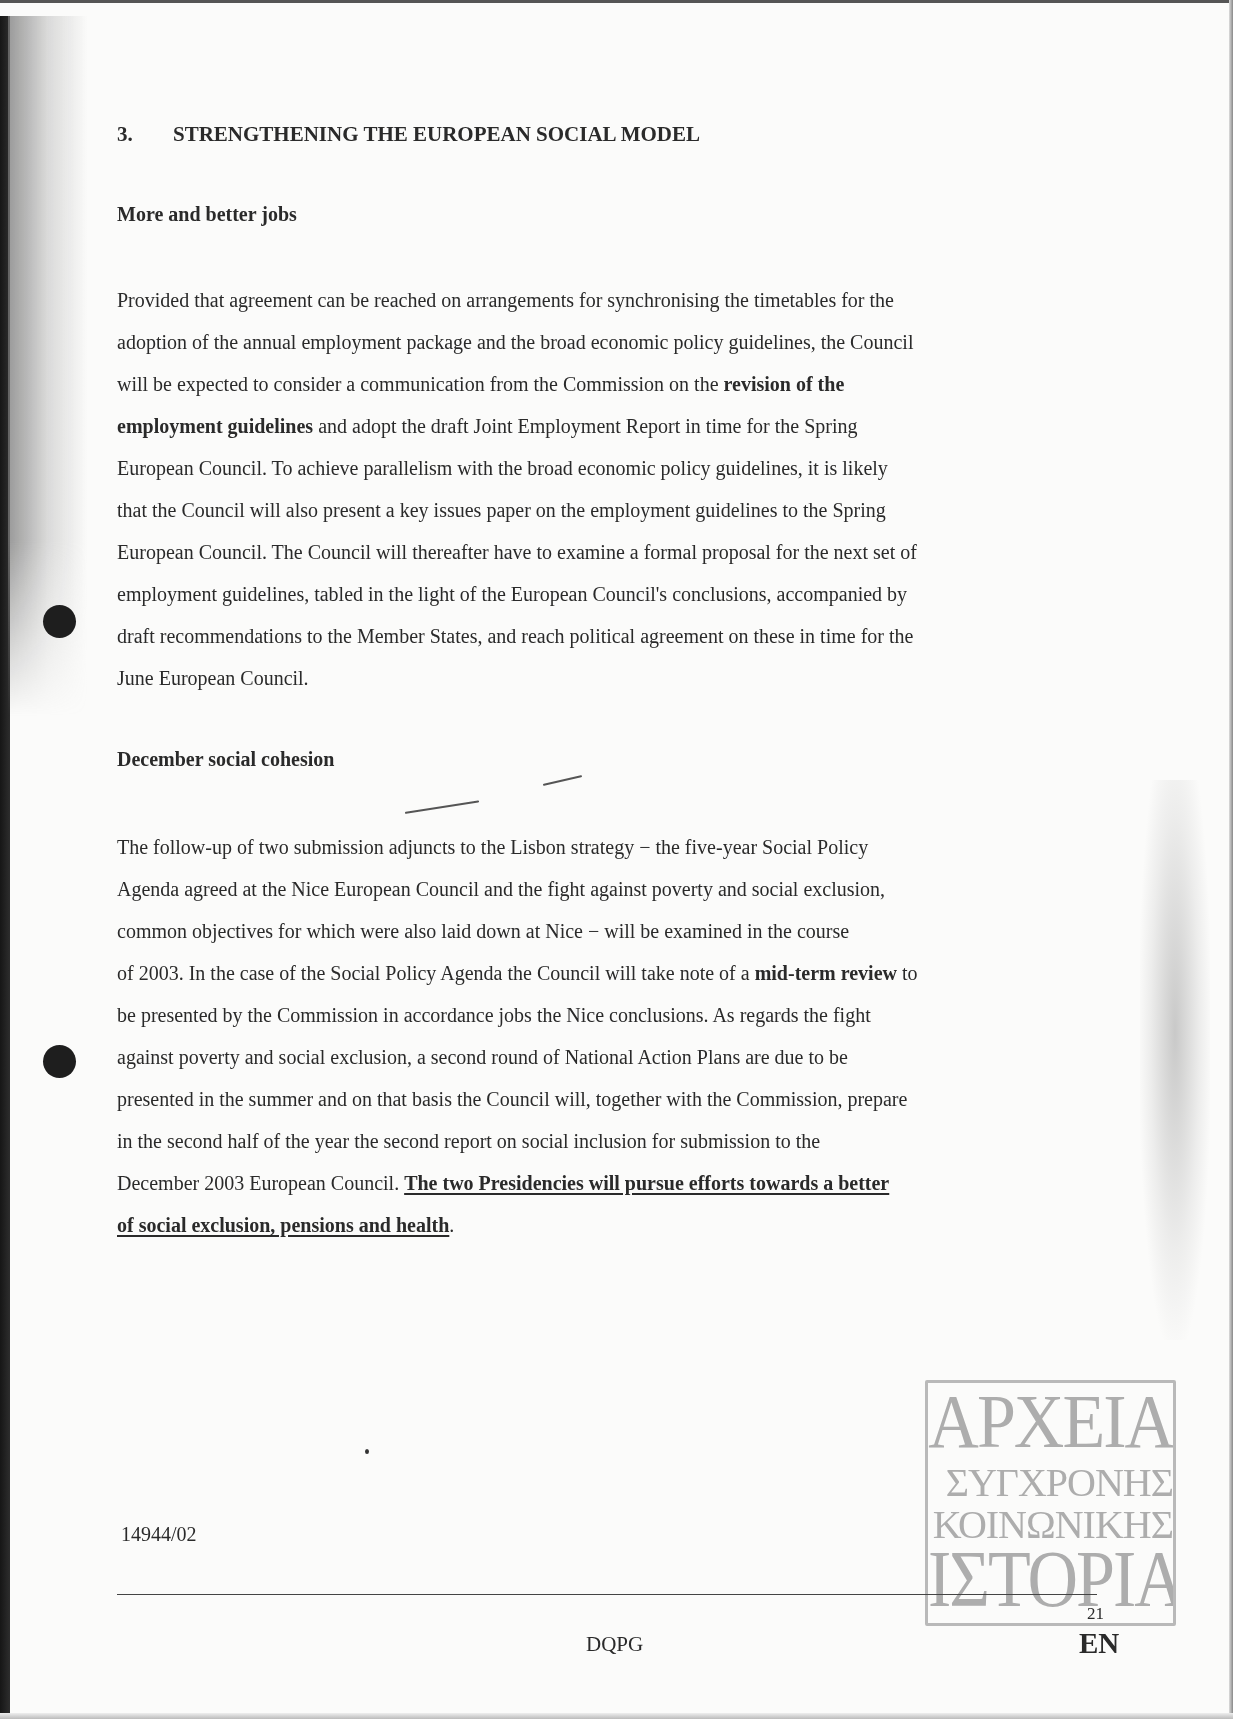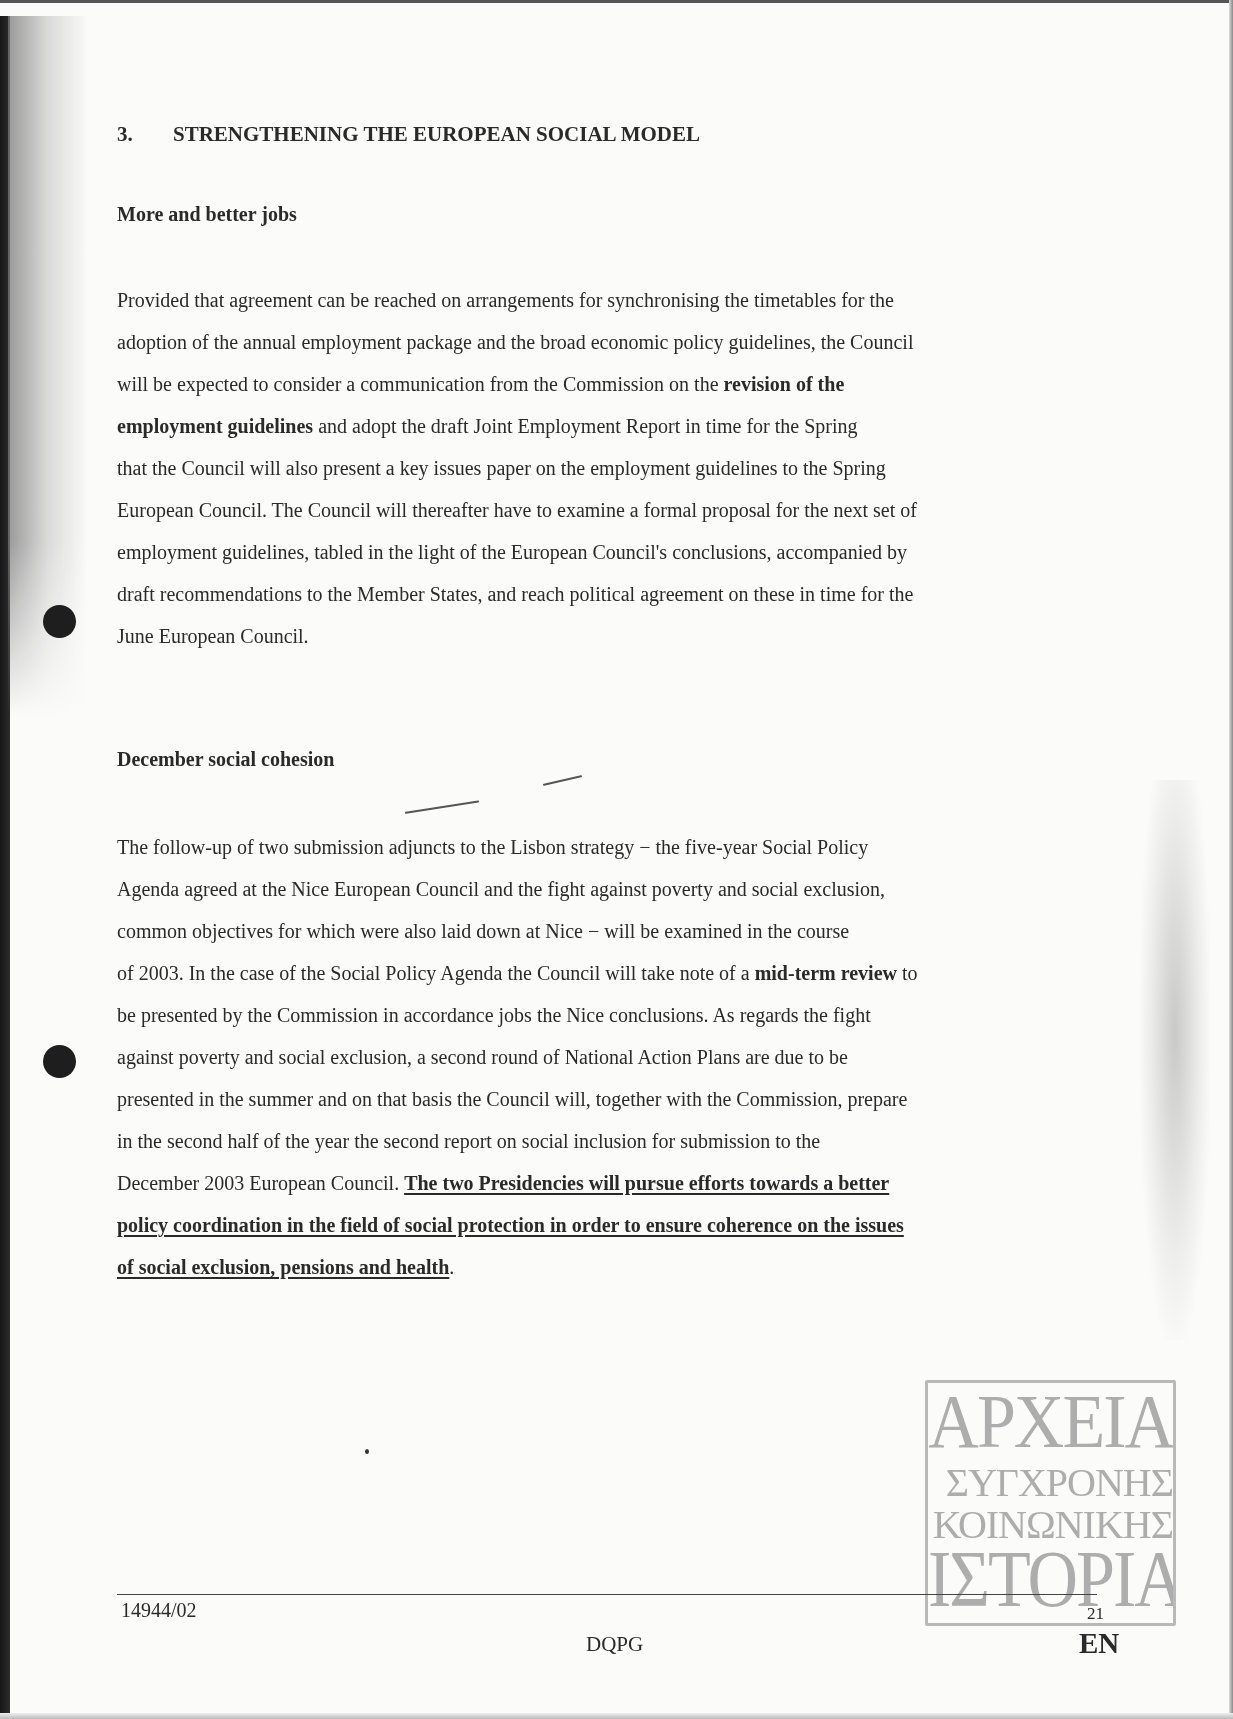--- a/index.html
+++ b/index.html
@@ -43,21 +43,21 @@
   .line { display: block; white-space: nowrap; }
   .ul-bold { font-weight: bold; text-decoration: underline; text-underline-offset: 3px; }
 
   .scribble { position: absolute; height: 2px; background: #555; border-radius: 2px; transform-origin: left center; }
   .s1 { left: 405px; top: 812px; width: 75px; transform: rotate(-9deg); }
   .s2 { left: 543px; top: 784px; width: 40px; transform: rotate(-13deg); }
   .speck { position: absolute; width: 4px; height: 5px; background: #333; border-radius: 50%; }
   .sp1 { left: 365px; top: 1449px; }
 
   .footer-rule { position: absolute; left: 117px; top: 1594px; width: 980px; height: 1px; background: #444; }
-  .doc-number { position: absolute; left: 121px; top: 1599px; font-size: 20px; text-align: right; }
+  .doc-number { position: absolute; left: 121px; top: 1523px; font-size: 20px; text-align: right; }
   .dept-code { position: absolute; left: 586px; top: 1632px; font-size: 21px; }
   .page-number { position: absolute; left: 1087px; top: 1604px; font-size: 17px; }
   .lang-code { position: absolute; left: 1079px; top: 1627px; font-size: 29px; font-weight: bold; }
 
   .stamp {
     position: absolute; left: 925px; top: 1380px; width: 245px; height: 240px;
     border: 3px solid #b9b9b9; border-radius: 2px; color: #adadad;
     font-family: "Liberation Serif", serif; text-align: right; overflow: hidden;
   }
   .stamp div { line-height: 1; white-space: nowrap; }
@@ -84,39 +84,39 @@
     <span class="section-number">3.</span>
     <span class="section-title">STRENGTHENING THE EUROPEAN SOCIAL MODEL</span>
   </div>
 
   <div class="subheading sub1">More and better jobs</div>
   <div class="para para1" id="para-0">
       <span class="line"><span>Provided that agreement can be reached on arrangements for synchronising the timetables for the</span></span>
       <span class="line"><span>adoption of the annual employment package and the broad economic policy guidelines, the Council</span></span>
       <span class="line"><span>will be expected to consider a communication from the Commission on the </span><span style="font-weight: bold;">revision of the</span></span>
       <span class="line"><span style="font-weight: bold;">employment guidelines</span><span> and adopt the draft Joint Employment Report in time for the Spring</span></span>
+      <span class="line"><span>European Council. To achieve parallelism with the broad economic policy guidelines, it is likely</span></span>
       <span class="line"><span>that the Council will also present a key issues paper on the employment guidelines to the Spring</span></span>
       <span class="line"><span>European Council. The Council will thereafter have to examine a formal proposal for the next set of</span></span>
       <span class="line"><span>employment guidelines, tabled in the light of the European Council's conclusions, accompanied by</span></span>
       <span class="line"><span>draft recommendations to the Member States, and reach political agreement on these in time for the</span></span>
       <span class="line"><span>June European Council.</span></span>
     </div>
 
   <div class="subheading sub2">December social cohesion</div>
   <div class="para para2" id="para-1">
       <span class="line"><span>The follow-up of two submission adjuncts to the Lisbon strategy − the five-year Social Policy</span></span>
       <span class="line"><span>Agenda agreed at the Nice European Council and the fight against poverty and social exclusion,</span></span>
       <span class="line"><span>common objectives for which were also laid down at Nice − will be examined in the course</span></span>
       <span class="line"><span>of 2003. In the case of the Social Policy Agenda the Council will take note of a </span><span style="font-weight: bold;">mid-term review</span><span> to</span></span>
       <span class="line"><span>be presented by the Commission in accordance jobs the Nice conclusions. As regards the fight</span></span>
       <span class="line"><span>against poverty and social exclusion, a second round of National Action Plans are due to be</span></span>
       <span class="line"><span>presented in the summer and on that basis the Council will, together with the Commission, prepare</span></span>
       <span class="line"><span>in the second half of the year the second report on social inclusion for submission to the</span></span>
       <span class="line"><span>December 2003 European Council. </span><span class="ul-bold">The two Presidencies will pursue efforts towards a better</span></span>
-      <span class="line"><span class="ul-bold">policy coordination in the field of social protection in order to ensure coherence on the issues</span></span>
       <span class="line"><span class="ul-bold">of social exclusion, pensions and health</span><span>.</span></span>
     </div>
 
   <div class="scribble s1"></div>
   <div class="scribble s2"></div>
   <div class="speck sp1"></div>
 
   <div class="stamp">
     <div class="stamp-line-1">ΑΡΧΕΙΑ</div>
     <div class="stamp-line-2">ΣΥΓΧΡΟΝΗΣ</div>

